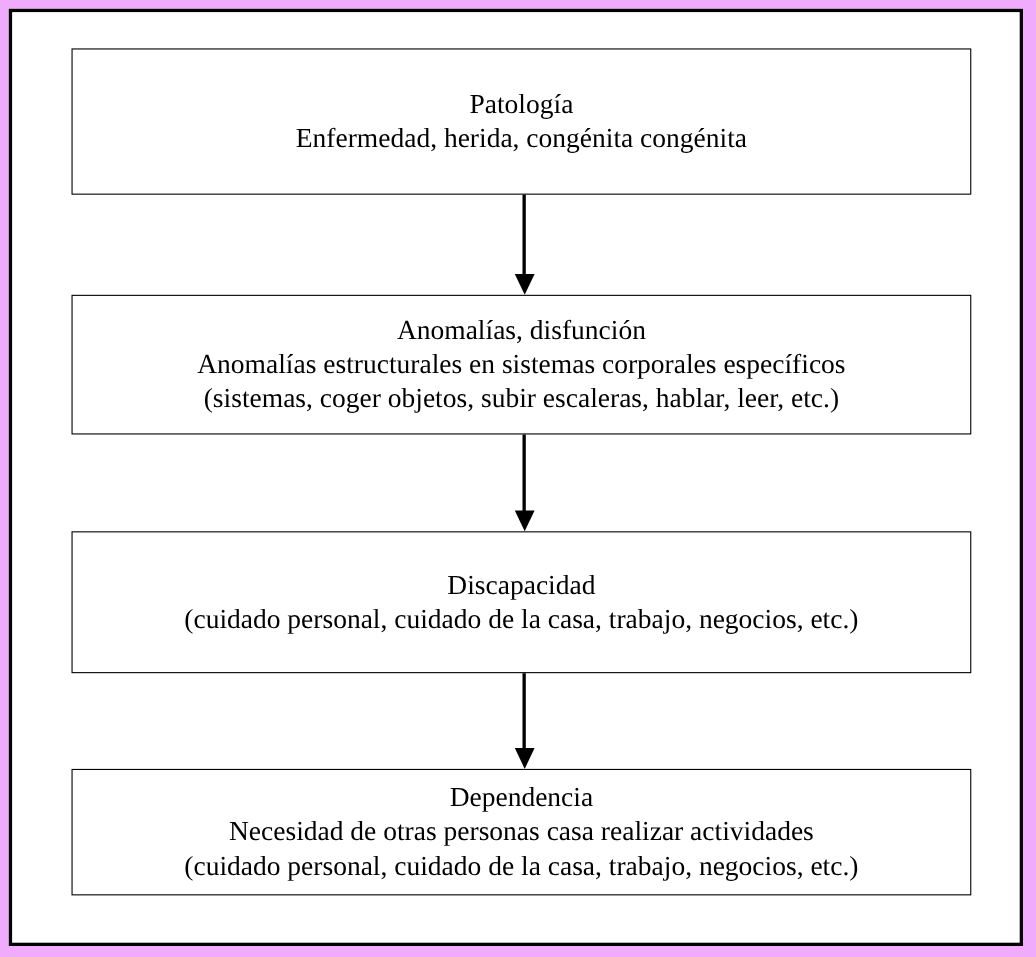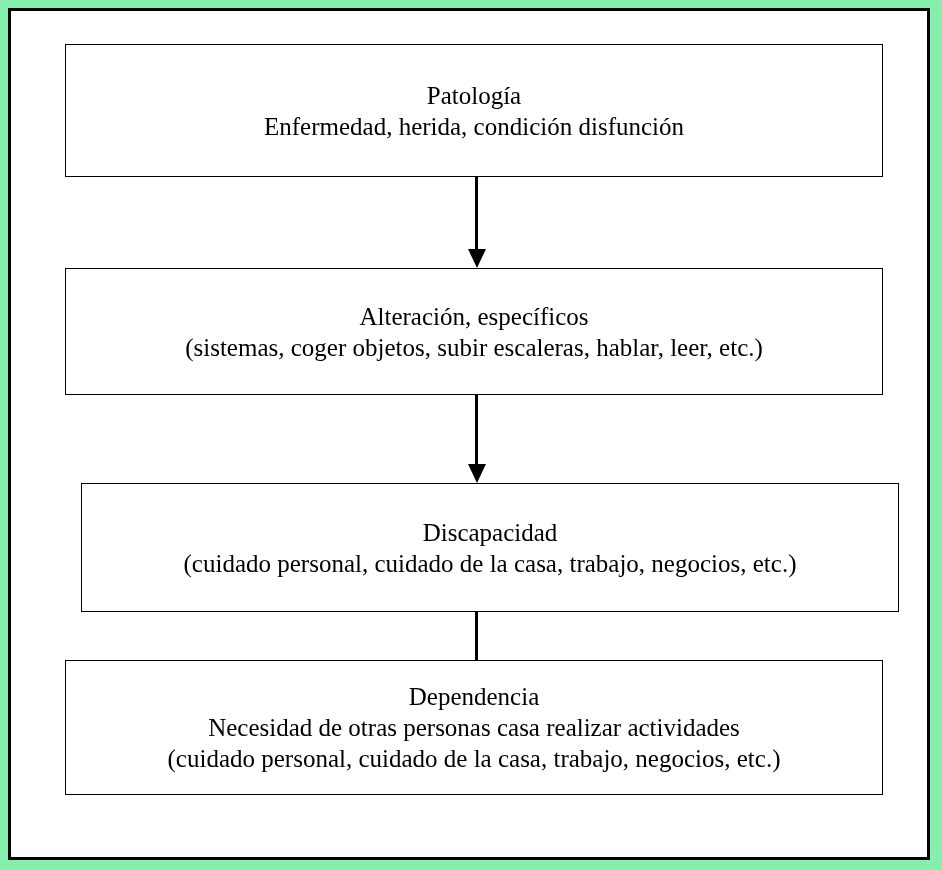--- a/index.html
+++ b/index.html
@@ -12,21 +12,21 @@
     height: 870px;
     font-family: "Liberation Serif", "DejaVu Serif", serif;
     color: #000000;
     overflow: hidden;
   }
 
   #canvas {
     position: relative;
     width: 942px;
     height: 870px;
-    background: #86efac;
+    background: #f0abfc;
     font-family: Liberation Serif, serif;
   }
 
   
   #outer-frame {
     position: absolute;
     left: 8px;
     top: 8px;
     width: 922px;
     height: 852px;
@@ -53,22 +53,22 @@
   .flow-box .line {
     display: block;
     white-space: nowrap;
     font-size: 25px;
     line-height: 31px;
     letter-spacing: 0px;
   }
 
   #box-0 { top: 33px;  height: 133px; }
   #box-1 { top: 257px; height: 127px; }
-  #box-2 { top: 472px; height: 129px; margin-left: 16px; }
-  #box-3 { top: 649px; height: 135px; }
+  #box-2 { top: 472px; height: 129px; }
+  #box-3 { top: 688px; height: 115px; }
 
   
   .arrow {
     position: absolute;
     left: 457px;
     width: 18px;
   }
   .arrow .shaft {
     position: absolute;
     left: 7px;
@@ -95,30 +95,31 @@
   #arrow-2 .shaft { height: 70px; }
 </style>
 </head>
 <body>
 
 <div id="canvas">
   <div id="outer-frame">
 
     <div class="flow-box" id="box-0">
       <span class="line">Patología</span>
-      <span class="line">Enfermedad, herida, condición disfunción</span>
+      <span class="line">Enfermedad, herida, congénita congénita</span>
     </div>
 
     <div class="arrow" id="arrow-0">
       <div class="shaft"></div>
       <div class="head"></div>
     </div>
 
     <div class="flow-box" id="box-1">
-      <span class="line">Alteración, específicos</span>
+      <span class="line">Anomalías, disfunción</span>
+      <span class="line">Anomalías estructurales en sistemas corporales específicos</span>
       <span class="line">(sistemas, coger objetos, subir escaleras, hablar, leer, etc.)</span>
     </div>
 
     <div class="arrow" id="arrow-1">
       <div class="shaft"></div>
       <div class="head"></div>
     </div>
 
     <div class="flow-box" id="box-2">
       <span class="line">Discapacidad</span>

